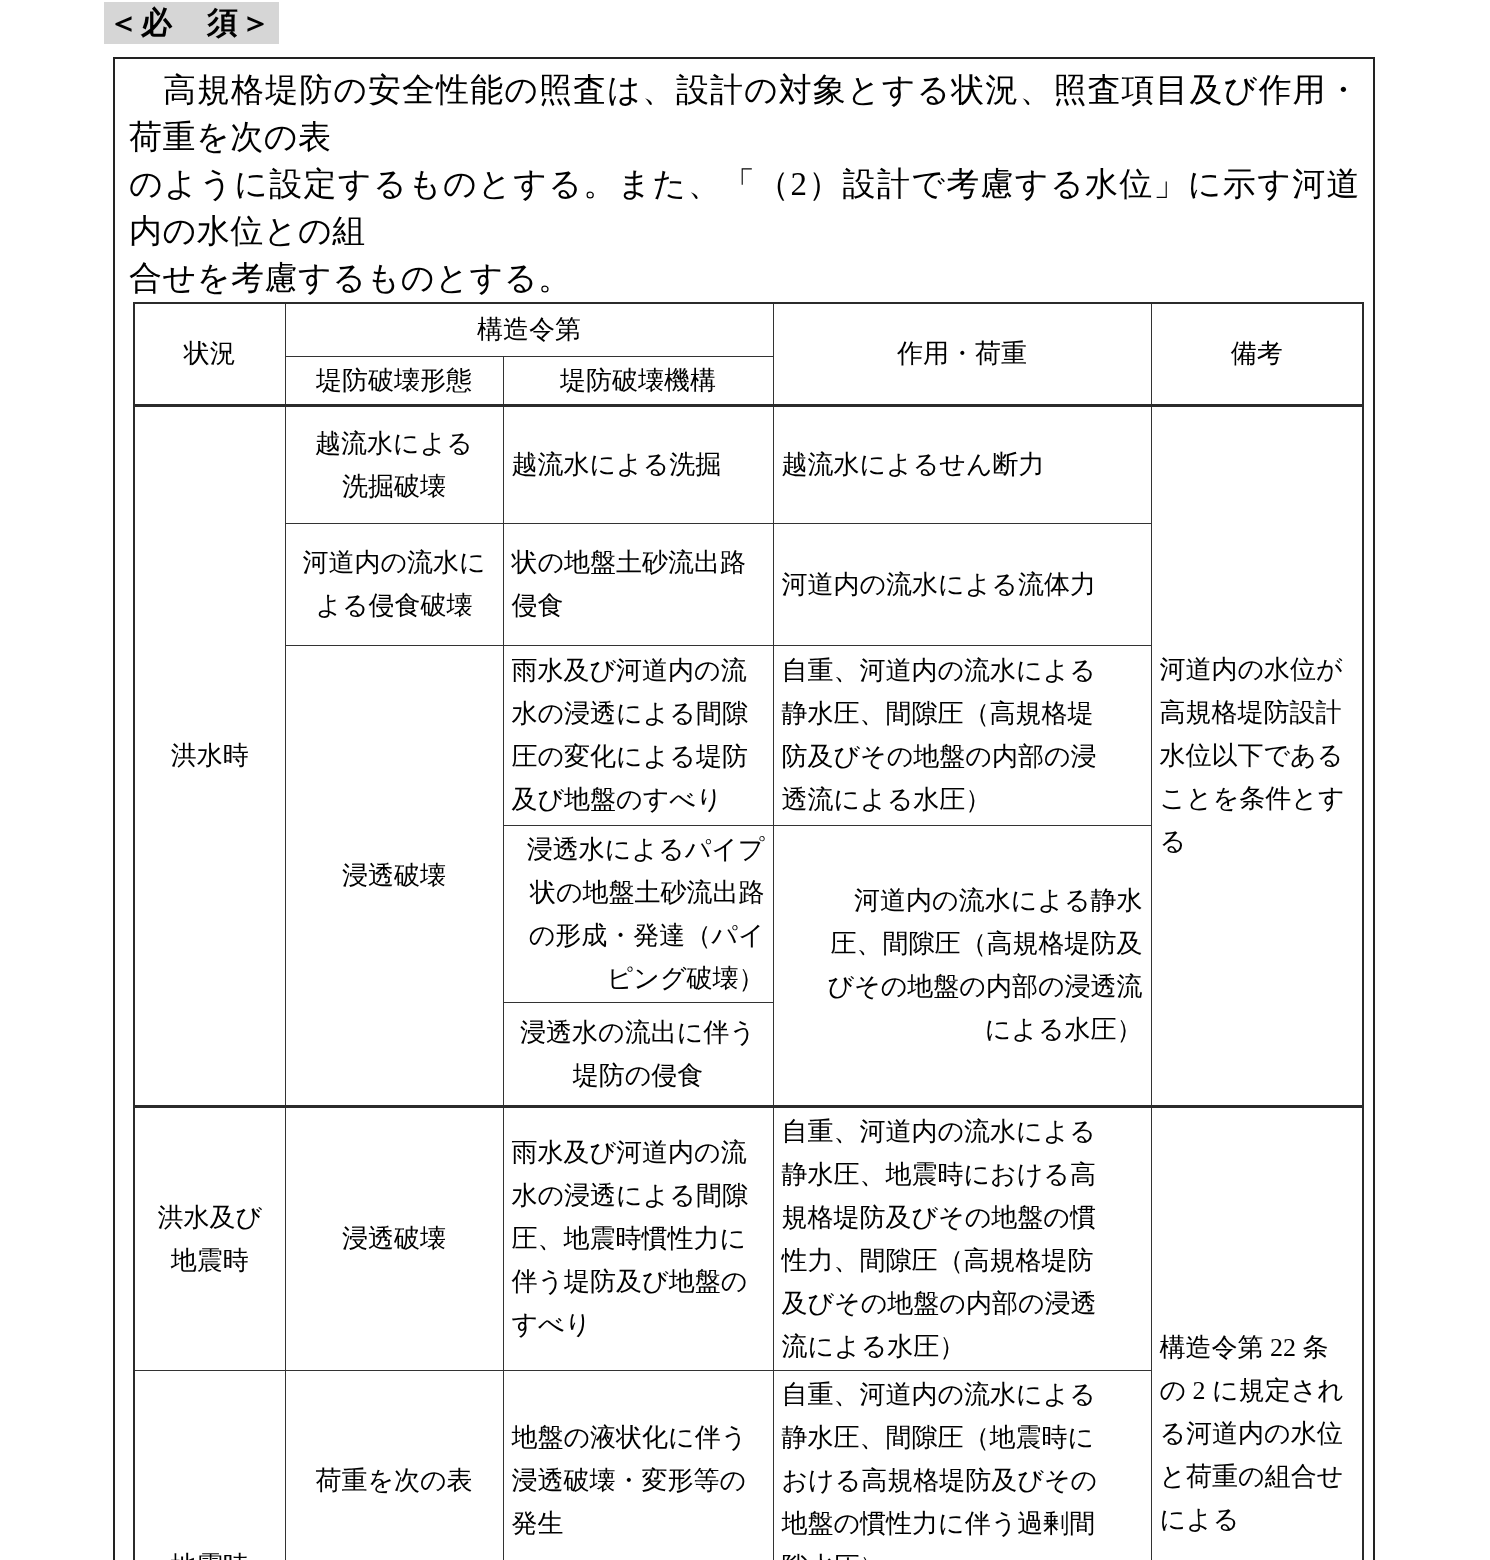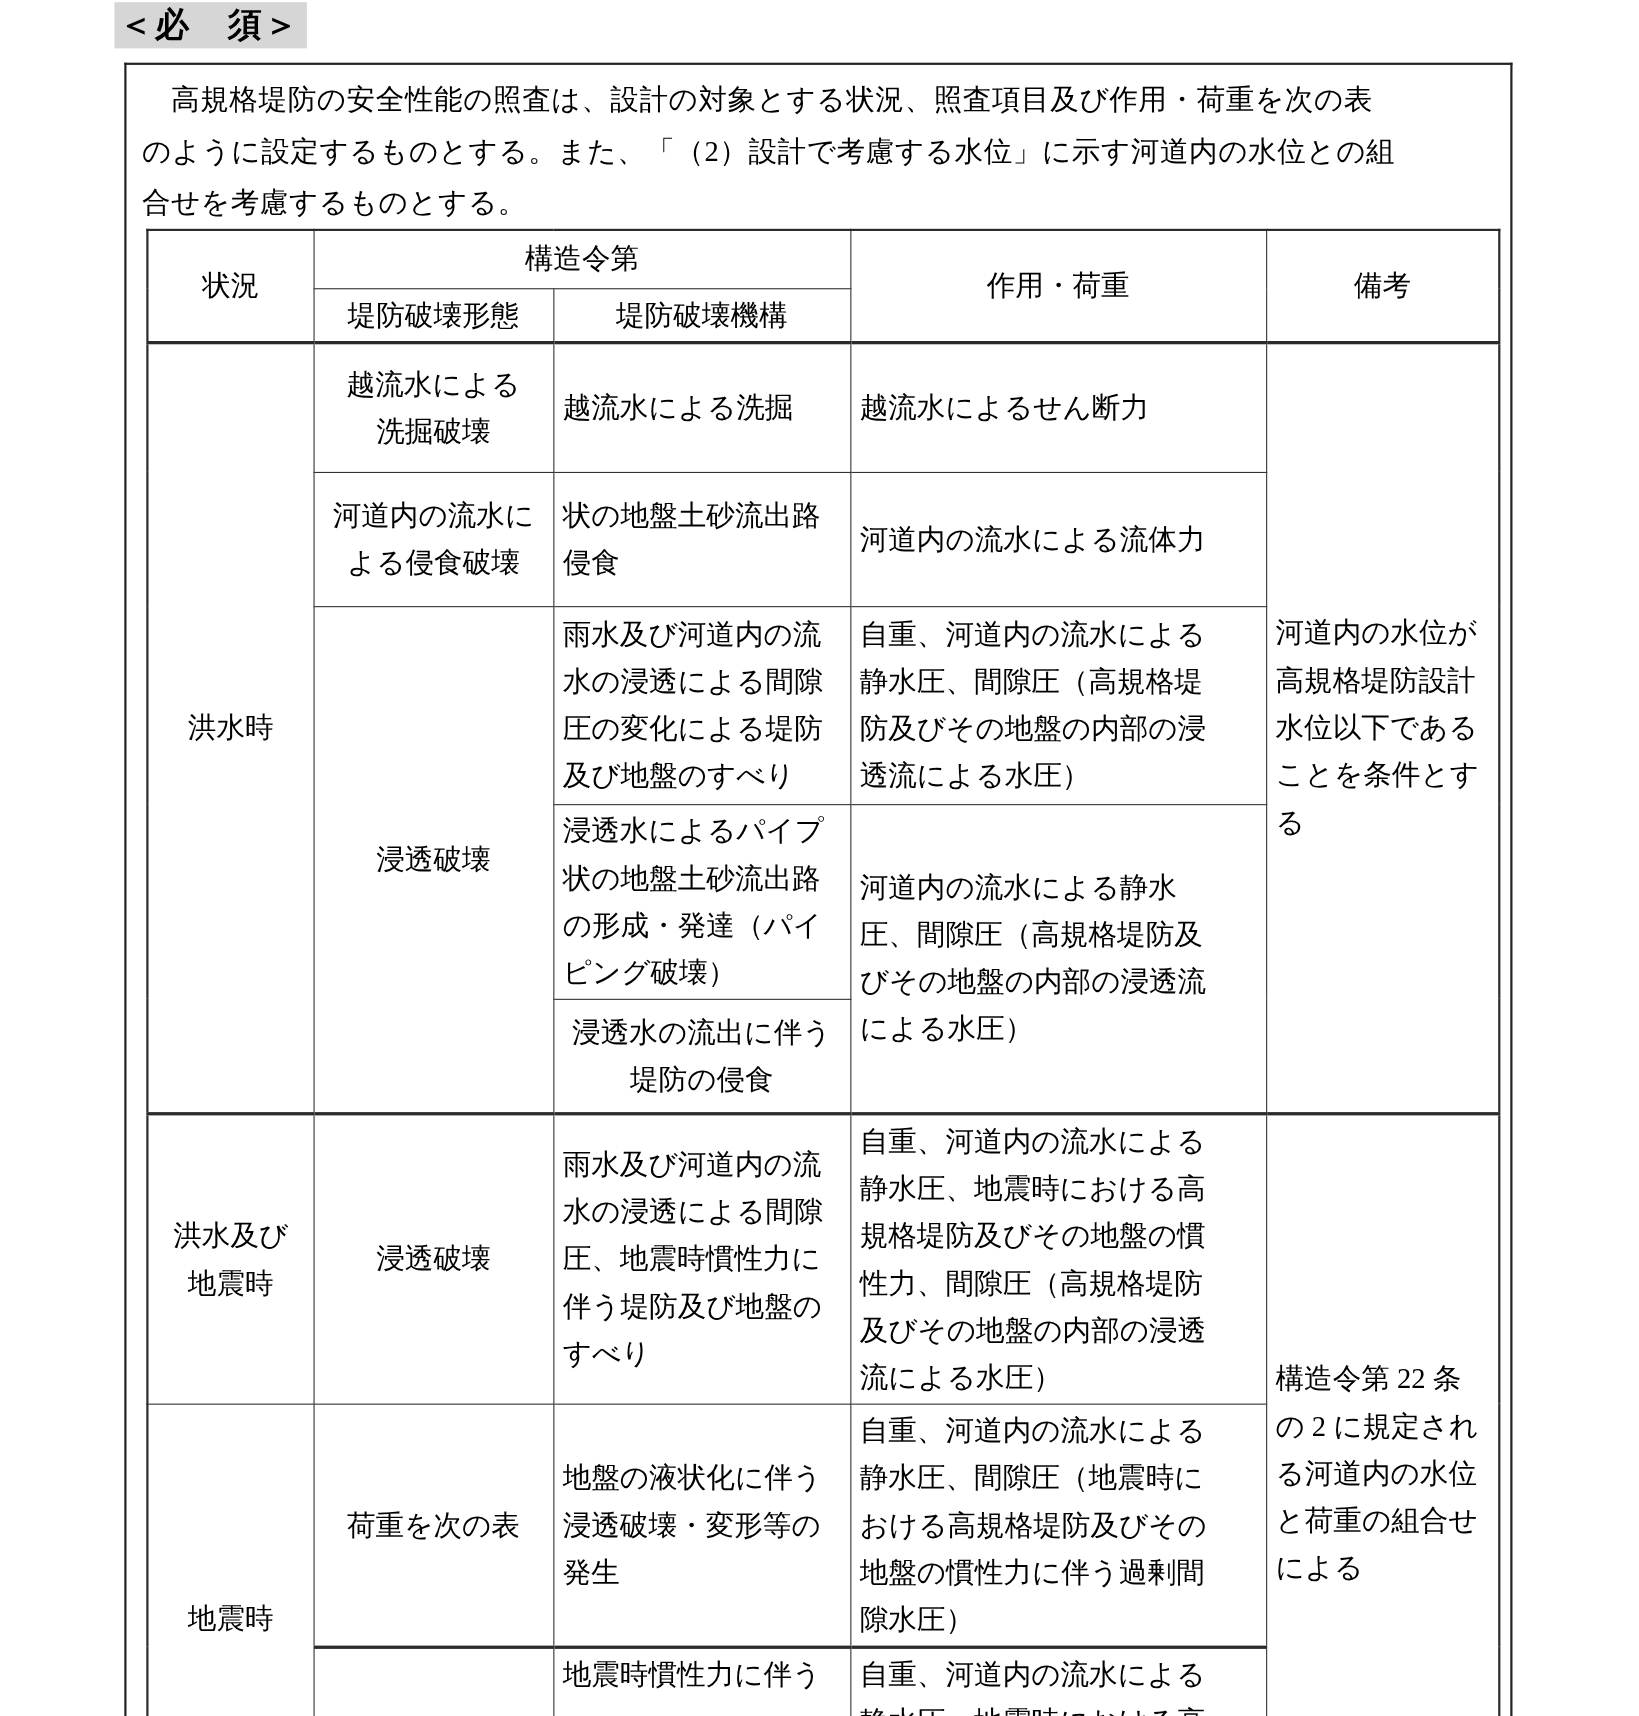--- a/index.html
+++ b/index.html
@@ -14,21 +14,21 @@
     font-family:"Liberation Sans","DejaVu Sans",sans-serif;
     font-weight:bold;font-size:31px;line-height:40px;
     padding:1px 6px 1px 4px;letter-spacing:2px;
   }
   .outer-box{
     position:absolute;left:113px;top:57px;width:1262px;height:1540px;
     border:2px solid #222;border-bottom:none;box-sizing:border-box;
     padding:8px 13px 0 14px;
   }
   .intro{
-    font-size:26px;line-height:47px;letter-spacing:0.5px;
+    font-size:33px;line-height:47px;letter-spacing:0.5px;
     text-align:justify;white-space:pre-line;margin:0;
   }
   .table-title{
     font-family:"Liberation Sans","DejaVu Sans",sans-serif;
     font-weight:bold;font-size:27px;line-height:38px;
     margin:18px 0 6px 48px;white-space:pre-line;
   }
   table.spec{
     border-collapse:collapse;table-layout:fixed;
     width:1229px;margin-left:4px;
@@ -50,21 +50,21 @@
   }
   table.spec{border:2px solid #2b2b2b;}
   .center{text-align:center;}
   .left{text-align:left;}
   .thick-top{border-top:3px solid #2b2b2b !important;}
   tr.r-head1 td, tr.r-head1 th{height:53px;}
   tr.r-head2 th{height:48px;}
   tr.r-overflow td{height:118px;}
   tr.r-erosion td{height:122px;}
   tr.r-sliding td{height:180px;}
-  tr.r-piping td{height:168px;}
+  tr.r-piping td{height:168px;text-align:right;}
   tr.r-outflow td{height:104px;text-align:center;}
   tr.r-floodquake td{height:252px;}
   tr.r-liquefaction td{height:196px;}
   tr.r-inertia td{height:170px;vertical-align:top;}
   td.pad-inertia-mech{padding-top:18px;}
   td.pad-inertia-action{padding-top:6px;}
 </style>
 </head>
 <body>
 

